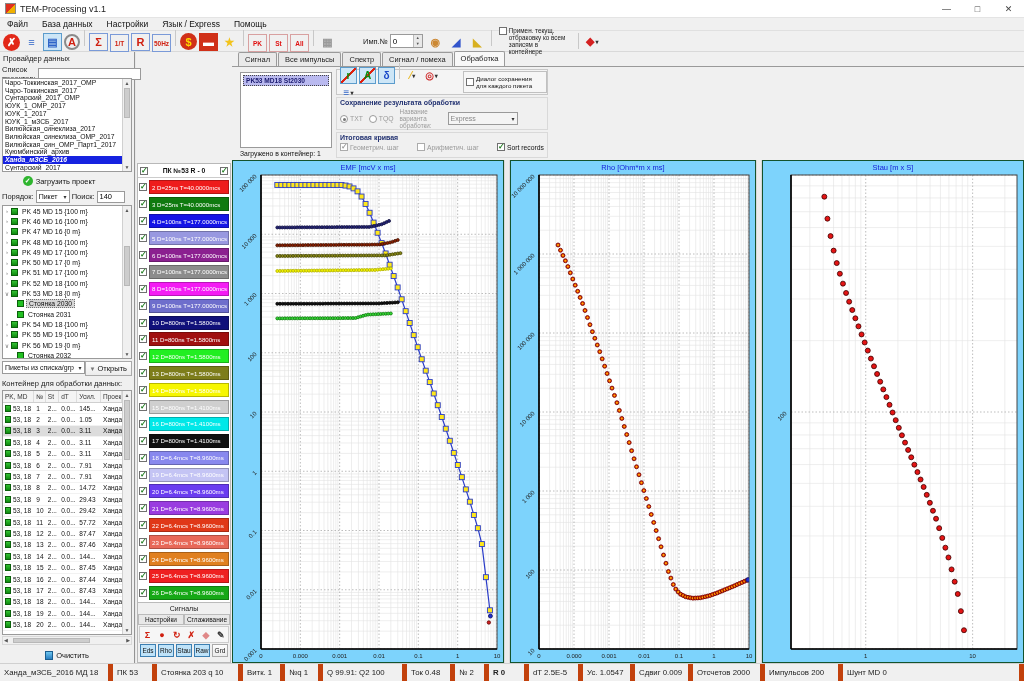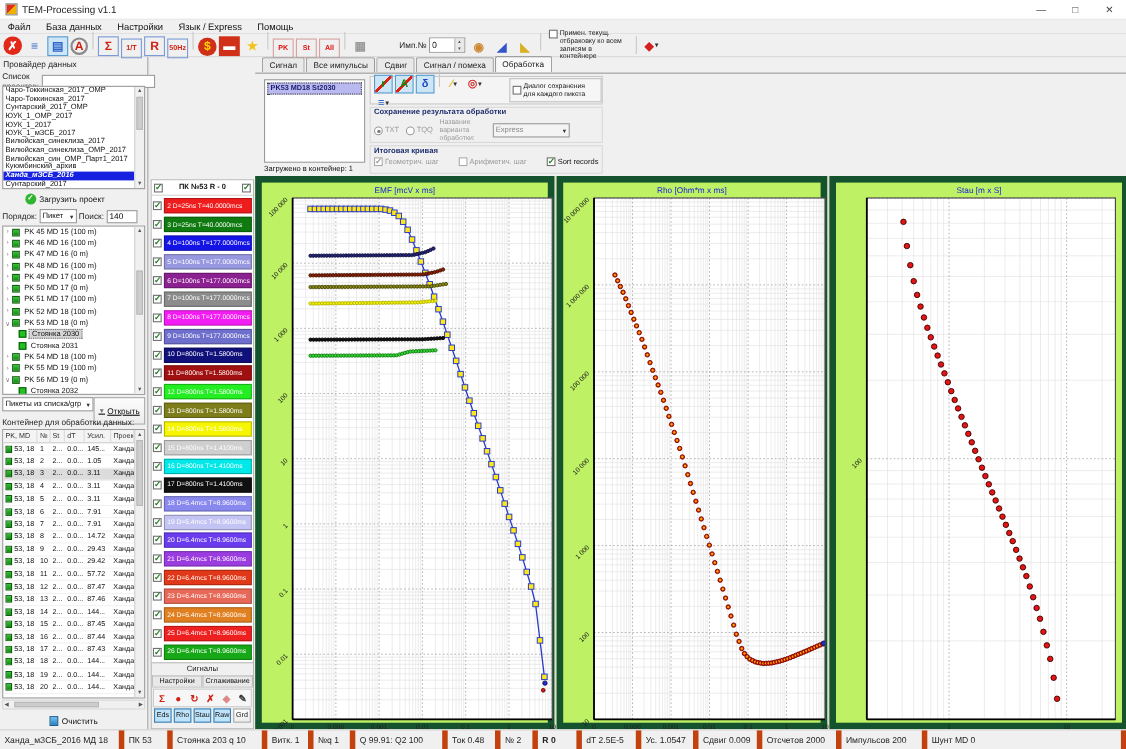--- a/index.html
+++ b/index.html
@@ -145,21 +145,21 @@
   .radio-lbl { font-size:6.8px; color:#9a9a9a; margin:0 6px 0 2px; }
   #variant-label { font-size:6.3px; line-height:7px; color:#9a9a9a; width:48px; }
   #variant-dd { width:70px; color:#888; background:#f4f4f4; }
   #curve-group { top:65px; height:26px; }
   #curve-group .content { display:flex; align-items:center; padding:2px 3px; justify-content:space-between; }
   .chk-lbl { font-size:6.8px; margin-left:2px; }
   .chk-lbl.dis { color:#9a9a9a; }
 
   
   #charts { position:absolute; top:108px; left:0; right:0; bottom:0; display:flex; background:#e6e6e6; }
-  .chart-panel { background:#bef264; border:6px solid #14532d; position:relative; }
+  .chart-panel { background:#7dd3fc; border:1px solid #14532d; position:relative; }
   #emf-panel { width:272px; } #rho-panel { width:246px; } #stau-panel { flex:1; }
   .splitter { width:6px; background:#ececec; border-left:1px solid #d8d8d8; border-right:1px solid #d8d8d8; }
   .ctitle { height:11px; text-align:center; font-size:7.5px; color:#1822d8; padding-top:2px; }
 
   
   #statusbar { position:absolute; bottom:0; left:0; right:0; height:18px; background:#f0f0f0; border-top:1px solid #d0d0d0;
                display:flex; align-items:center; }
   .sseg { font-size:7.8px; color:#222; padding:0 4px; border-right:5px solid #c2410c; height:100%; display:flex; align-items:center;
           white-space:nowrap; overflow:hidden; }
 </style>
@@ -364,21 +364,21 @@
         <div class="tree-row t-leaf">
           <span class="nicon"></span>
           <span class="tlabel">Стоянка 2032</span>
         </div>
       </div>
     <div id="pickets-row">
       <span class="dd" style="flex:1;">
         <span>Пикеты из списка/grp</span>
         <span class="ddarrow">▾</span>
       </span>
-      <span class="btn" style="margin-left:0;height:25px;text-decoration:underline;">
+      <span class="btn" style="margin-left:0;height:15px;">
         <span style="color:#777;font-size:6px;margin-right:2px;">▼</span>
         <span>Открыть</span>
       </span>
     </div>
     <div class="lbl" id="container-label">Контейнер для обработки данных:</div>
     <div id="tablebox">
       <div class="vscroll">
         <span class="up">▲</span>
         <div class="thumb" style="top:9px;height:60px;"></div>
         <span class="dn">▼</span>
@@ -708,21 +708,21 @@
             <span class="sigbtn">Grd</span>
           </div>
       </div>
     </div>
   </div>
 
   <div id="workspace">
     <div id="tabs-row">
         <span class="wtab">Сигнал</span>
         <span class="wtab">Все импульсы</span>
-        <span class="wtab">Сдвиг</span>
+        <span class="wtab">Спектр</span>
         <span class="wtab">Сигнал / помеха</span>
         <span class="wtab active">Обработка</span>
       </div>
     <div id="proc-area">
       <div id="record-list">
           <div class="rec-item">PK53 MD18 St2030</div>
         </div>
       <div id="loaded-label">Загружено в контейнер: 1</div>
       <div id="proc-toolbar">
         <span id="proc-tools"><span class="tbtn pressed slash">

